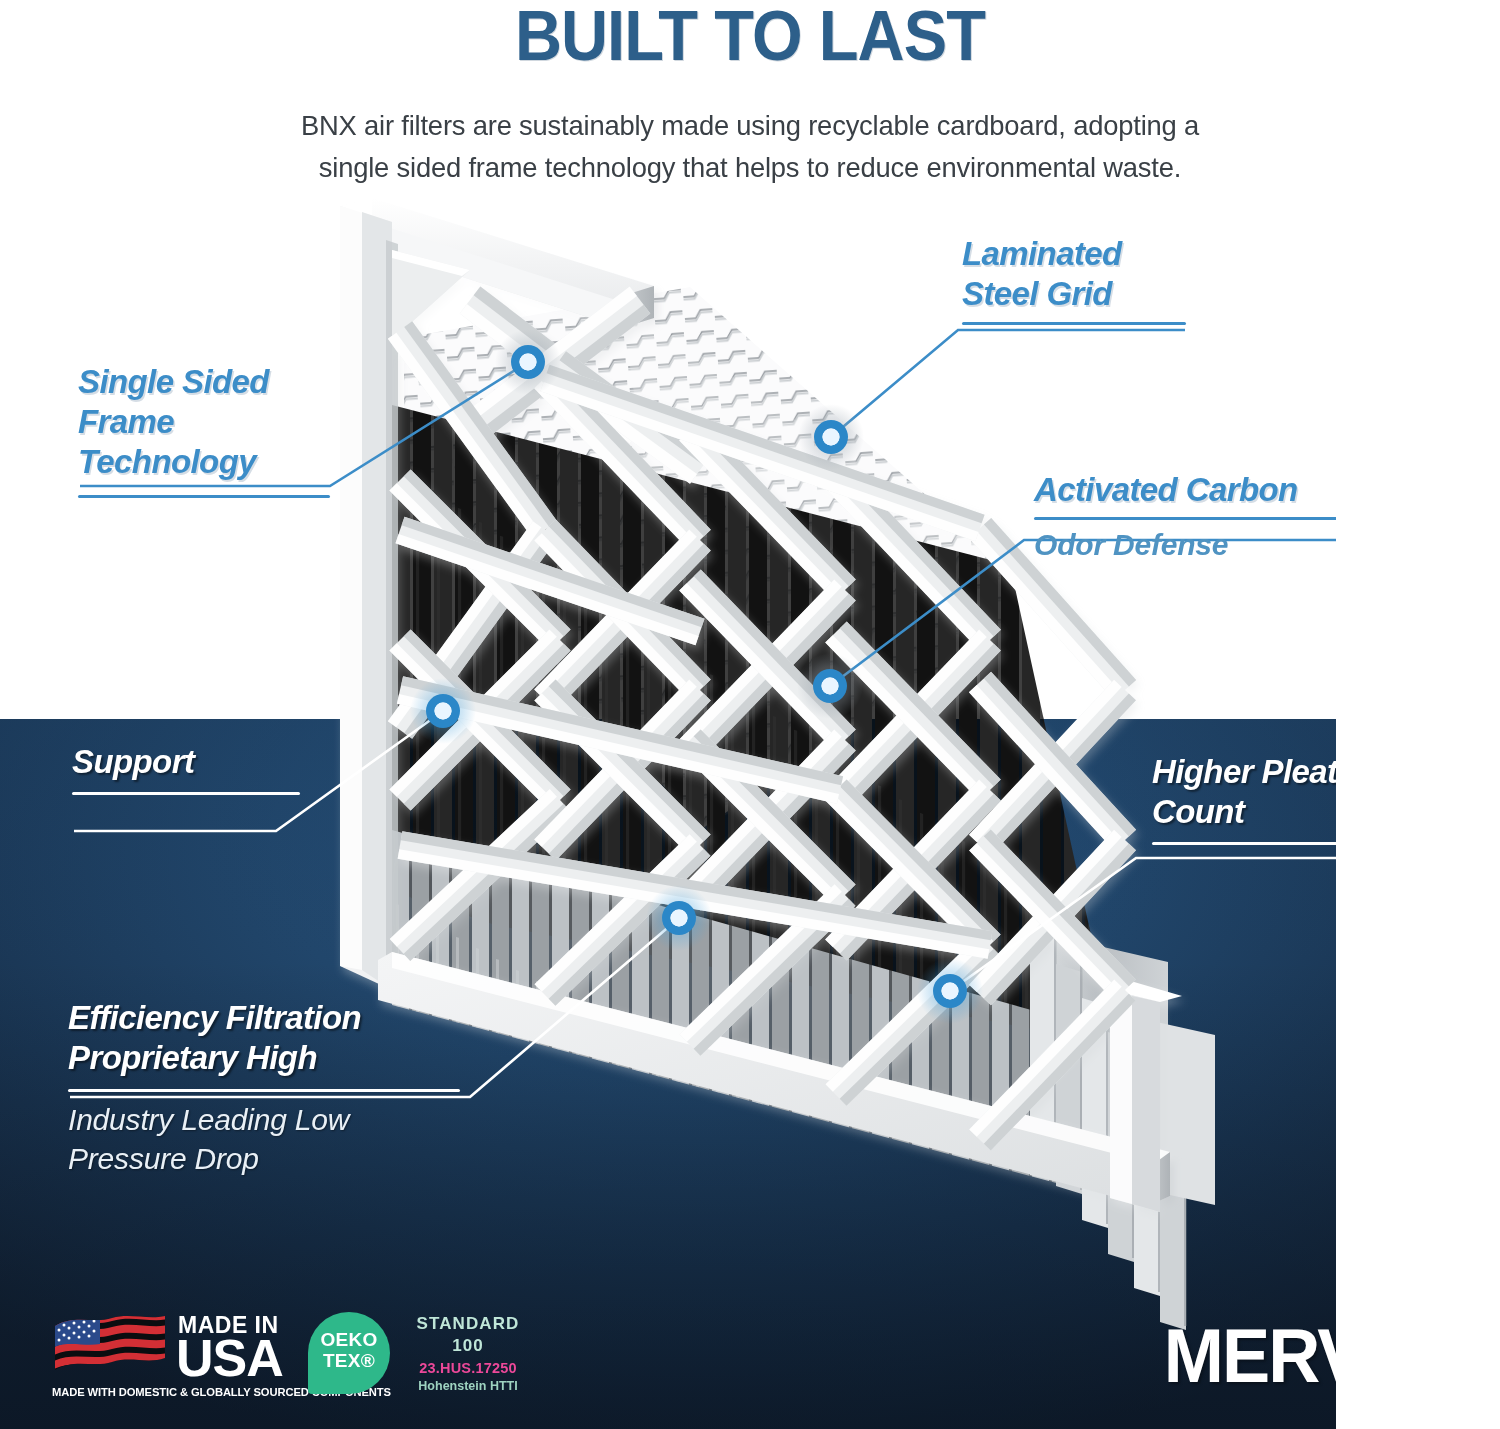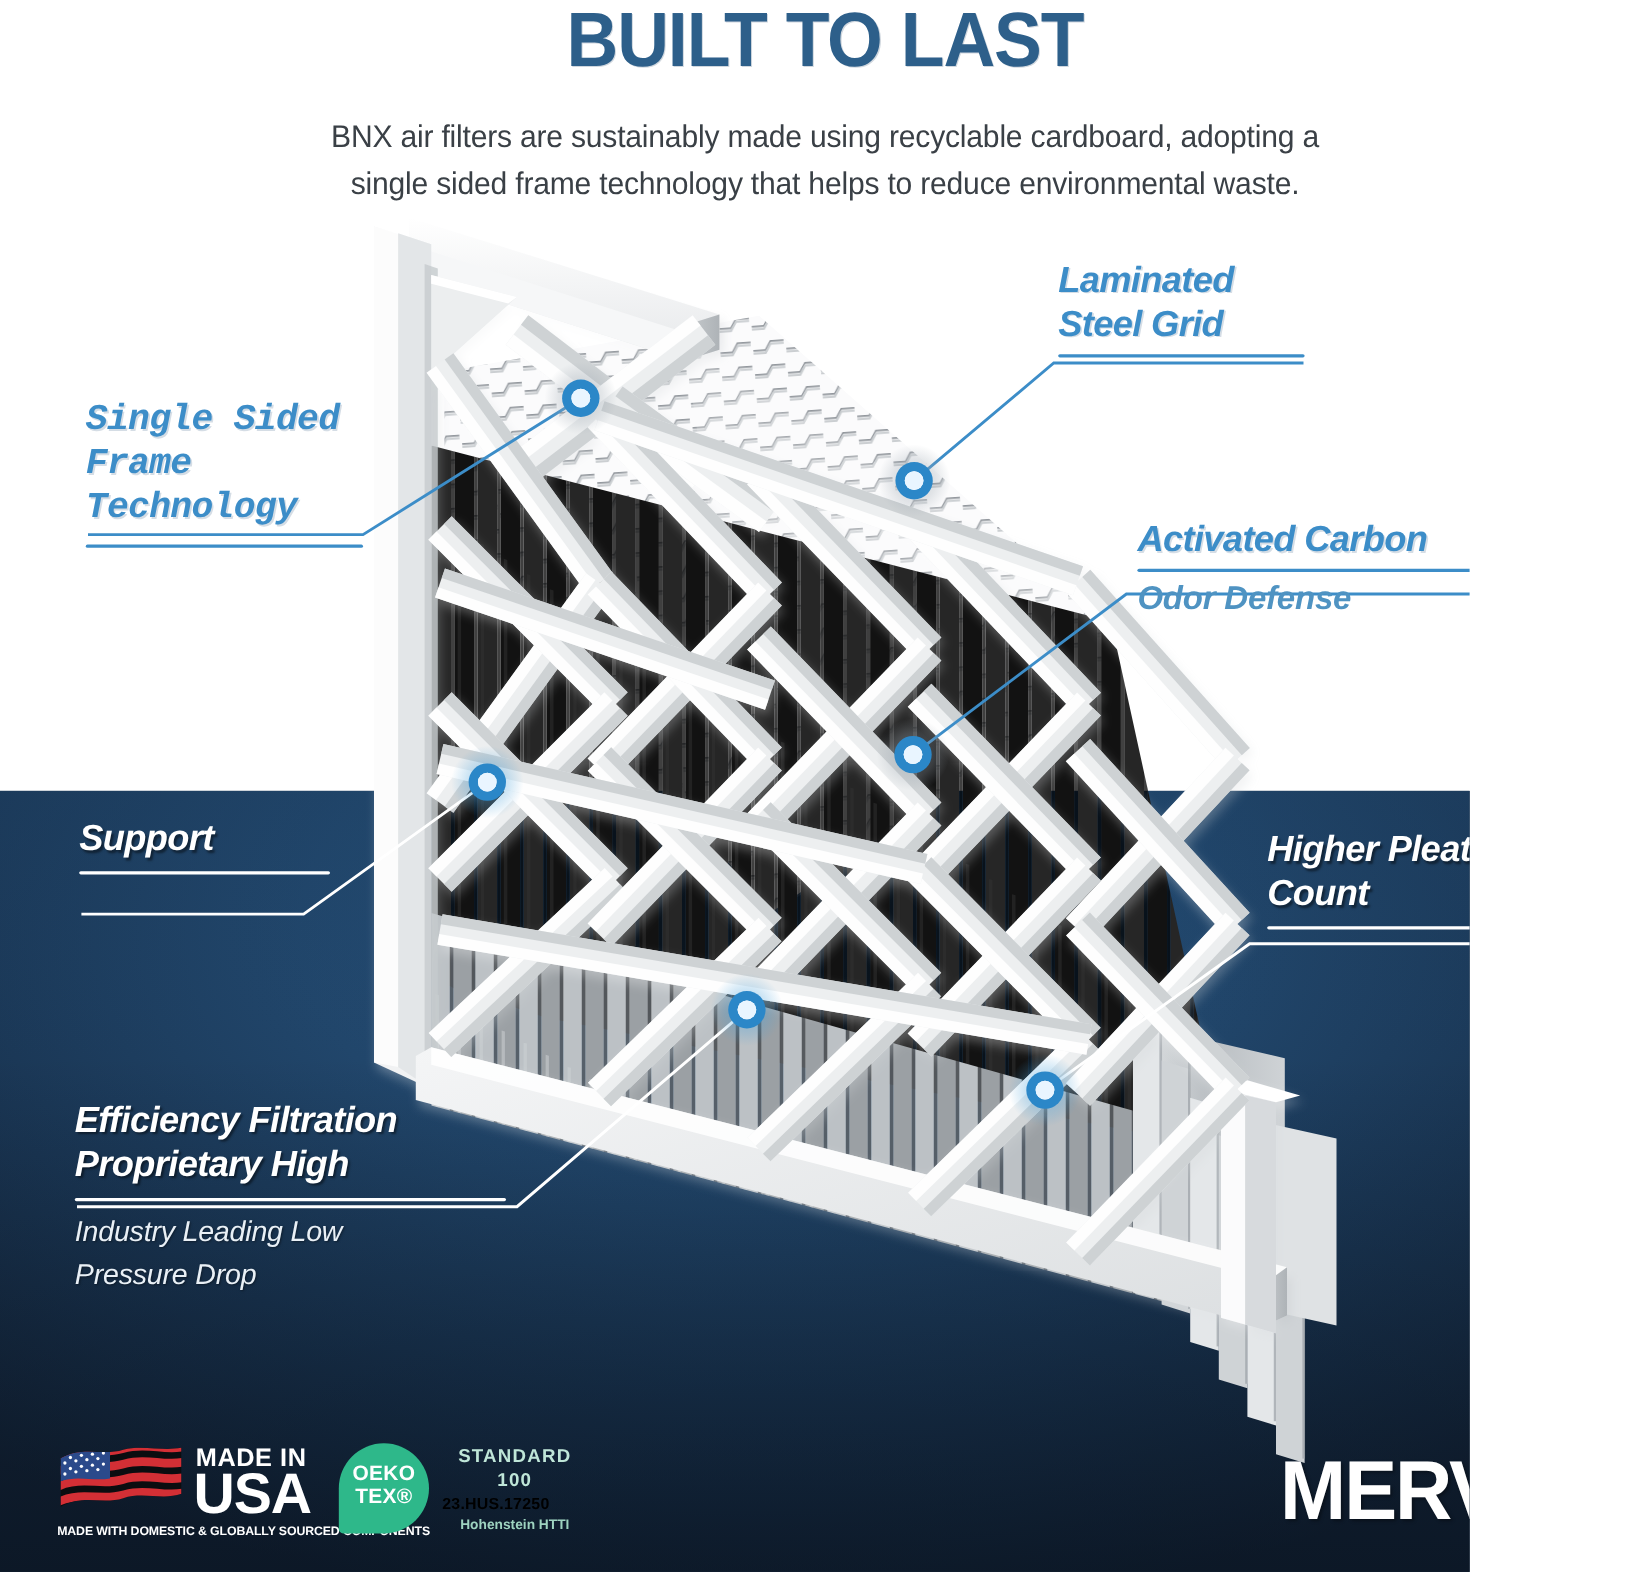--- a/index.html
+++ b/index.html
@@ -64,26 +64,26 @@
   }
   .callout .rule { height:3px; border-radius:2px; }
 
   .c-blue .title { color:#3c8dc8; font-size:33px; line-height:40px;
                    text-shadow:1.5px 1.5px 0 rgba(150,170,190,.40); }
   .c-blue .sub   { color:#4f93c2; font-size:30px; line-height:38px;font-weight:bold; }
   .c-blue .rule  { background:#3c8dc8; height:2.5px; }
 
   .c-white .title { color:#ffffff; font-size:33px; line-height:40px;
                     text-shadow:2px 2px 2px rgba(0,0,0,.45); }
-  .c-white .sub   { color:#e9f0f6; font-size:26px; line-height:39px;
+  .c-white .sub   { color:#e9f0f6; font-size:30px; line-height:39px;
                     text-shadow:1px 1px 2px rgba(0,0,0,.4); }
   .c-white .rule  { background:#ffffff; height:2.5px; }
 
   
-  #co-single  { left:78px;  top:362px;  width:300px;font-family:Liberation Mono, monospace; }
+  #co-single  { left:78px;  top:362px;  width:300px; }
   #co-steel   { left:962px; top:234px;  width:420px; text-align:left; }
   #co-carbon  { left:1034px;top:470px;  width:460px; }
   #co-diag    { left:72px;  top:742px;  width:300px; }
   #co-pleat   { left:1152px;top:752px;  width:340px; }
   #co-prop    { left:68px;  top:998px;  width:420px; }
 
   
   .badges { position:absolute; left:0; top:1300px; width:1500px; height:129px; }
 
   
@@ -121,22 +121,22 @@
     position:absolute; left:8px; top:38px; width:66px; text-align:center;
     color:#ffffff; font-weight:bold; font-size:19px; line-height:21px;
     letter-spacing:.3px;
   }
   #badge-oeko .std {
     position:absolute; left:94px; top:1px; width:132px; text-align:center;
     color:#bfe6d8; font-weight:bold; font-size:17px; line-height:22px;
     letter-spacing:1.1px;
   }
   #badge-oeko .code {
-    position:absolute; left:94px; top:47px; width:132px; text-align:left;
-    color:#000000; font-weight:bold; font-size:14.5px; line-height:19px;
+    position:absolute; left:94px; top:47px; width:132px; text-align:center;
+    color:#ec4899; font-weight:bold; font-size:14.5px; line-height:19px;
     letter-spacing:.2px;
   }
   #badge-oeko .inst {
     position:absolute; left:94px; top:66px; width:132px; text-align:center;
     color:#9ed3c0; font-weight:bold; font-size:12.5px; line-height:17px;
   }
 
   
   #badge-merv {
     position:absolute; right:34px; top:14px;

